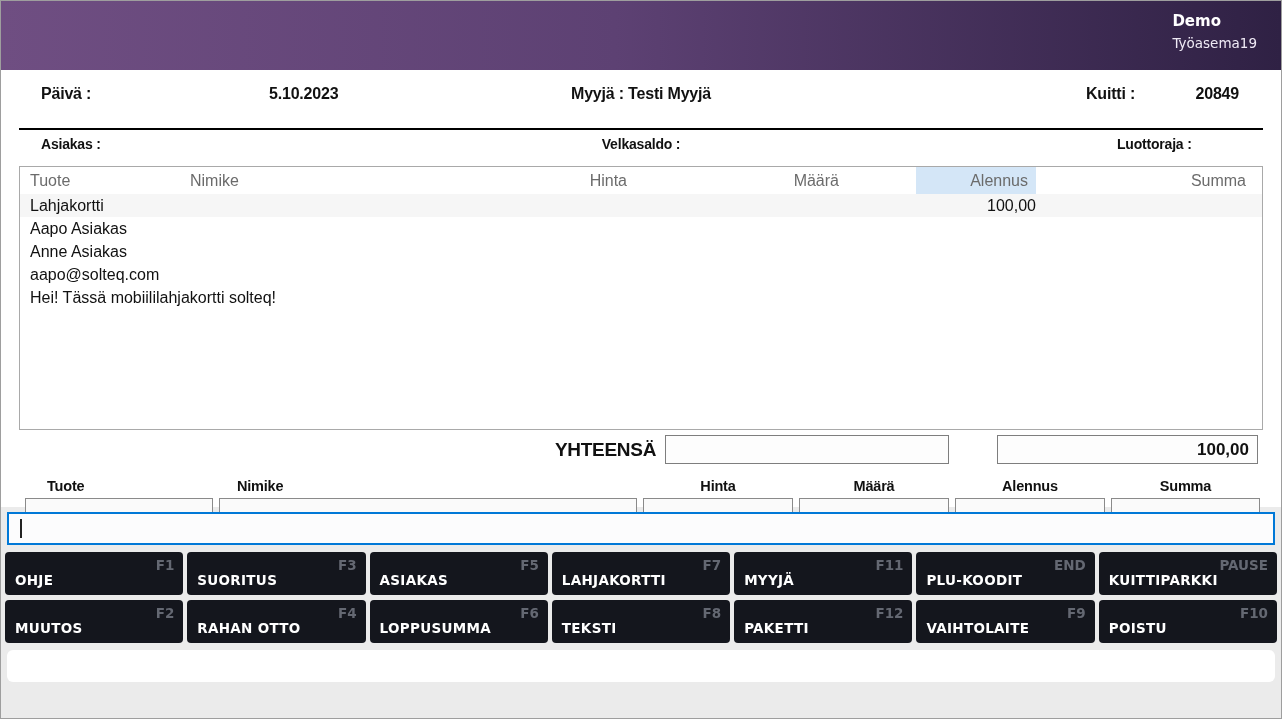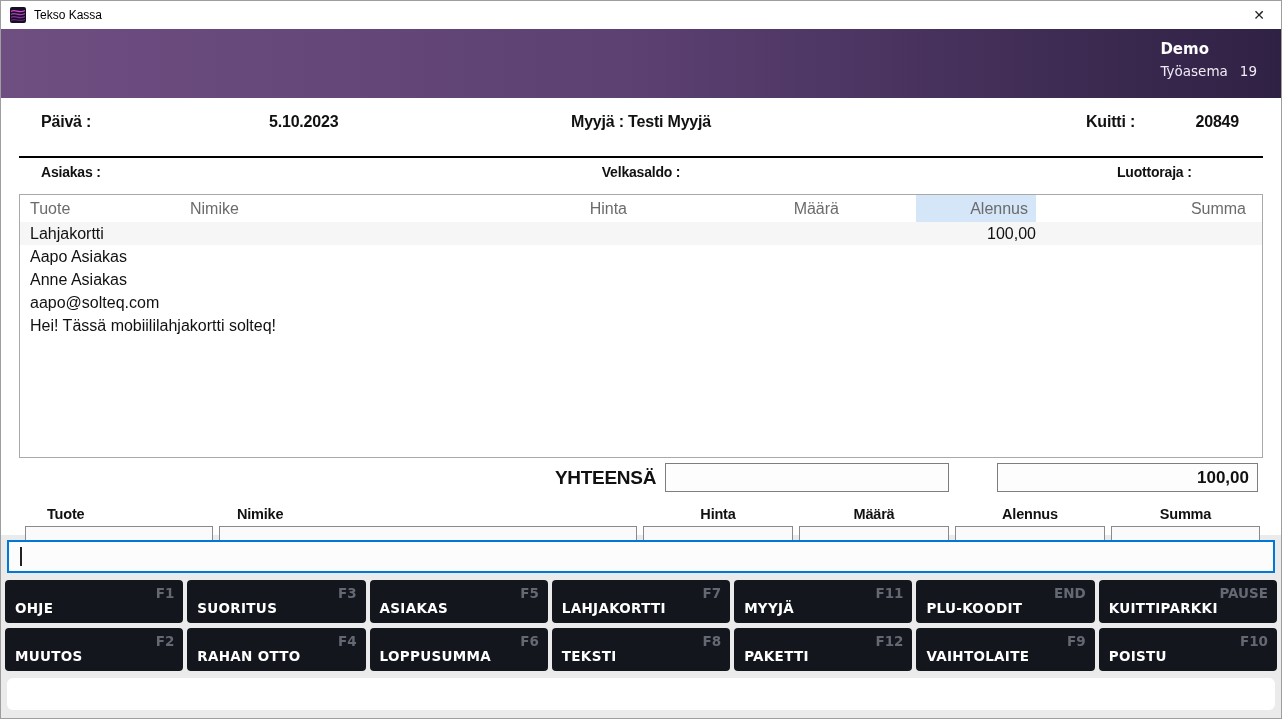--- a/index.html
+++ b/index.html
@@ -49,21 +49,21 @@
   .logo{position:absolute;left:32px;top:13px;}
   .logo-line1{font-size:22px;font-weight:700;letter-spacing:4px;line-height:24px;}
   .logo-line2{font-size:9px;letter-spacing:5px;text-align:right;color:#e9e2ef;margin-top:2px;padding-right:2px;}
   .apptitle{
     position:absolute;left:50%;top:50%;transform:translate(-50%,-50%);
     font-size:27px;font-weight:700;letter-spacing:14px;padding-left:14px;white-space:nowrap;
   }
   .header-right{position:absolute;right:24px;top:11px;text-align:left;}
   .env-name{font-size:15px;font-weight:700;}
   .workstation{font-size:13.5px;color:#efeaf5;margin-top:5px;}
-  .workstation .ws-num{margin-left:12px;}
+  .workstation .ws-num{}
   
   .main{flex:none;height:437px;background:#fff;position:relative;}
   .inforow1{position:relative;height:58px;font-weight:bold;font-size:16px;letter-spacing:-0.2px;}
   .inforow1 span{position:absolute;top:15px;white-space:nowrap;}
   .date-label{left:40px;}
   .date-value{left:268px;}
   .seller-value{left:50%;transform:translateX(-50%);}
   .receipt-label{left:1085px;}
   .receipt-value{right:42px;}
   .divider{border-top:2px solid #000;margin:0 18px;height:0;}
@@ -139,31 +139,20 @@
   }
   .fkey-label{position:absolute;left:10px;bottom:7px;font-size:13.5px;font-weight:700;letter-spacing:0.3px;white-space:nowrap;}
   .fkey-key{position:absolute;right:9px;top:5px;font-size:13.5px;font-weight:700;color:var(--button-key);}
   .statusstrip{margin:7px 6px 0;height:32px;background:#fff;border-radius:6px;}
 </style>
 </head>
 <body>
 
 <div class="window">
 
-  <div class="titlebar">
-    <svg class="app-icon" viewBox="0 0 16 16" width="16" height="16">
-      <rect width="16" height="16" rx="2" fill="#151022"></rect>
-      <path d="M1 4.5 C5 1.5, 9 7, 15 3.5" stroke="#d947d9" stroke-width="1.1" fill="none"></path>
-      <path d="M1 7.5 C5 4.5, 9 10, 15 6.5" stroke="#b53dbd" stroke-width="1.1" fill="none"></path>
-      <path d="M1 10.5 C5 7.5, 9 13, 15 9.5" stroke="#8c2fa3" stroke-width="1.1" fill="none"></path>
-      <path d="M1 13.5 C5 10.5, 9 15.5, 15 12.5" stroke="#6c2584" stroke-width="1.1" fill="none"></path>
-    </svg>
-    <span class="title-text">Tekso Kassa</span>
-    <div class="close-btn">✕</div>
-  </div>
 
   <div class="appheader">
     <div class="header-right">
       <div class="env-name">Demo</div>
       <div class="workstation">
         <span>Työasema</span><span class="ws-num">19</span>
       </div>
     </div>
   </div>
 

